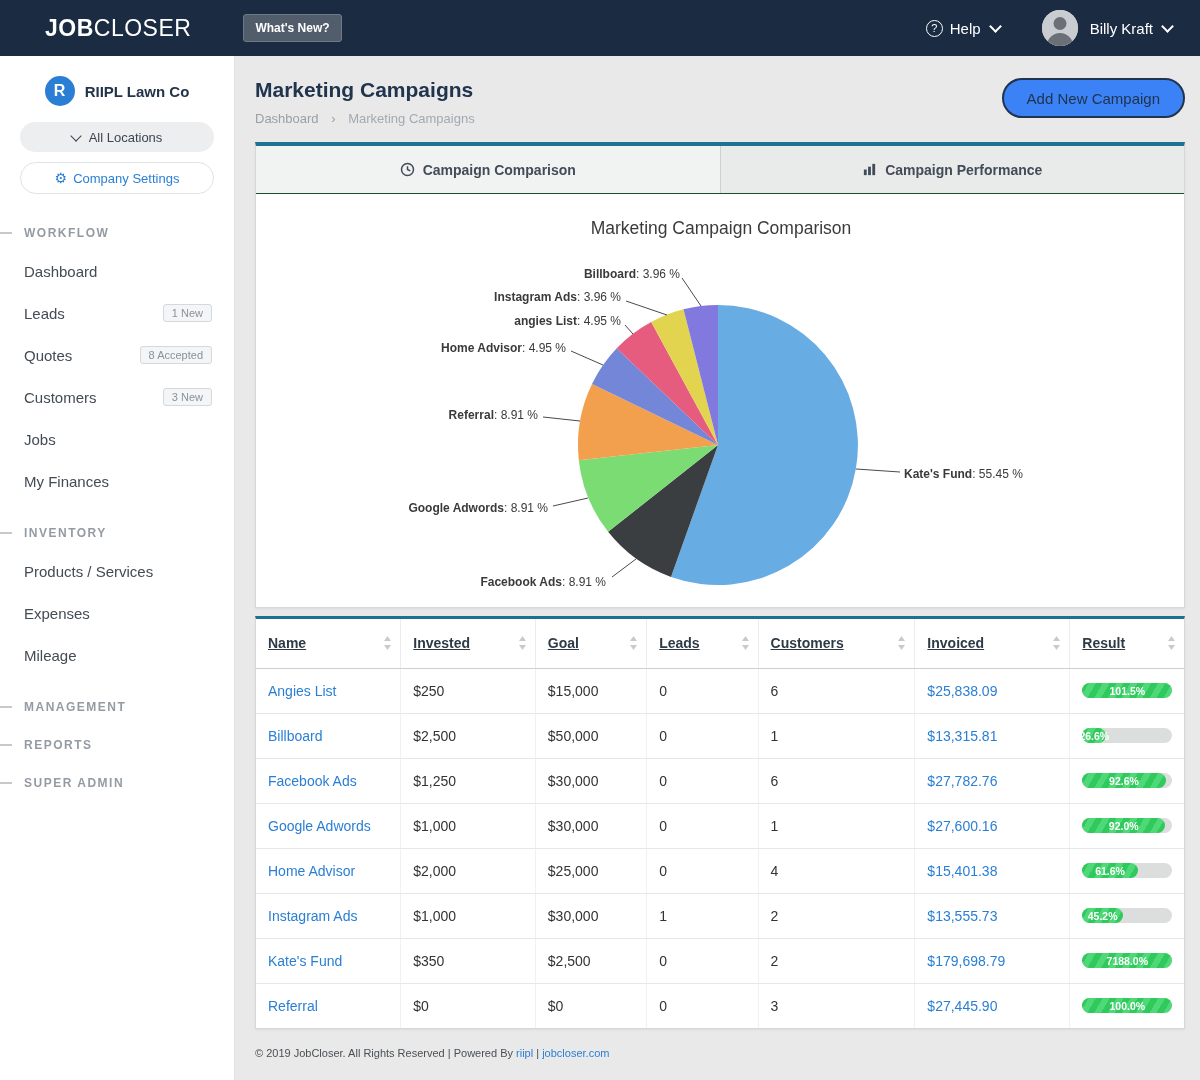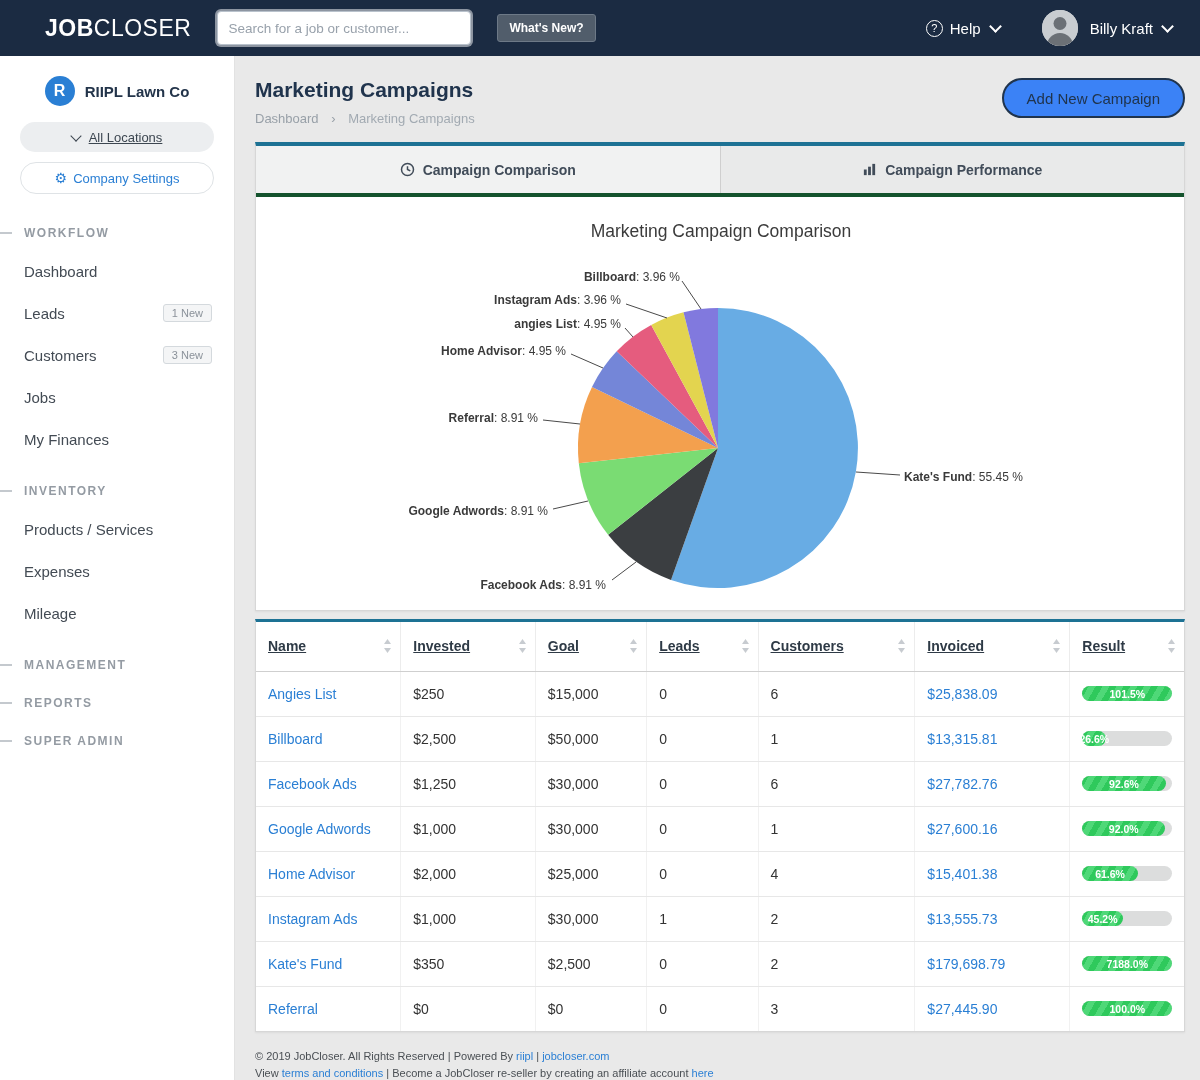--- a/index.html
+++ b/index.html
@@ -21,41 +21,41 @@
   .avatar{width:36px;height:36px;border-radius:50%;overflow:hidden;margin:0 12px 0 42px;background:#cfd4d8;flex:none;}
   .user{display:flex;align-items:center;font-size:15px;cursor:pointer;}
 
   
   .sidebar{position:absolute;top:56px;left:0;width:235px;bottom:0;background:#fff;border-right:1px solid #e2e2e2;box-sizing:border-box;}
   .side-top{padding:20px 20px 0;}
   .company-row{display:flex;align-items:center;justify-content:center;margin-bottom:16px;cursor:pointer;}
   .company-logo{width:30px;height:30px;border-radius:50%;background:#2a7fd4;color:#fff;font-weight:800;font-size:16px;display:flex;align-items:center;justify-content:center;margin-right:10px;flex:none;}
   .company-name{font-size:15px;font-weight:700;color:#23344a;}
   .pill{height:30px;border-radius:16px;display:flex;align-items:center;justify-content:center;font-size:13px;margin-bottom:10px;cursor:pointer;}
-  .loc-pill{background:#eceef0;color:#3c4650;text-decoration:underline;}
+  .loc-pill{background:#eceef0;color:#3c4650;}
   .loc-chev{width:7px;height:7px;border-right:1.5px solid #3c4650;border-bottom:1.5px solid #3c4650;transform:rotate(45deg);margin-right:9px;margin-bottom:3px;}
   .settings-pill{background:#fff;border:1px solid #dfe3e6;color:#2a7fd4;}
   .gear{margin-right:6px;font-size:14px;line-height:1;}
   #side-nav{margin-top:32px;}
   .side-section{display:flex;align-items:center;font-size:12px;font-weight:700;letter-spacing:1.5px;color:#949ba3;margin:24px 0 10px;cursor:pointer;}
   .side-dash{width:12px;height:2px;background:#c4c9ce;margin-right:12px;flex:none;}
   .side-item{display:flex;align-items:center;height:42px;padding:0 22px 0 24px;font-size:15px;color:#434b54;cursor:pointer;}
   .side-badge{margin-left:auto;font-size:11px;color:#8b929a;background:#f4f5f6;border:1px solid #d4d9dd;border-radius:3px;padding:2px 8px;white-space:nowrap;}
 
   
   .main{position:absolute;top:56px;left:235px;right:0;bottom:0;box-sizing:border-box;padding:22px 15px 0 20px;}
   .page-head{display:flex;align-items:flex-start;justify-content:space-between;}
   .page-title{font-size:21px;font-weight:700;color:#20344d;margin:0;}
   .breadcrumb{margin-top:9px;font-size:13px;color:#98a0a8;}
   .bc-sep{margin:0 9px;}
   .bc-current{color:#a2aab2;}
   .add-btn{height:40px;border-radius:21px;border:2px solid #20344d;background:#3b82f6;color:#20344d;font-size:15px;padding:8px 23px;cursor:pointer;font-family:"Liberation Sans",sans-serif;}
 
   .card{background:#fff;border:1px solid #d7d7d7;border-top:4px solid #1d7294;box-shadow:0 1px 2px rgba(0,0,0,.06);margin-top:16px;}
-  .tabs{display:flex;height:47px;border-bottom:4px solid #14532d;}
+  .tabs{display:flex;height:47px;border-bottom:1px solid #14532d;}
   .tab{flex:1;display:flex;align-items:center;justify-content:center;font-size:14px;font-weight:700;color:#414c59;cursor:pointer;gap:8px;}
   .tab-left{background:#f1f2f2;border-right:1px solid #cfcfcf;}
   .tab-right{background:#e9eaea;}
   .chart-wrap{height:413px;background:#fff;}
 
   .table-card{background:#fff;border:1px solid #d7d7d7;border-top:3px solid #1d7294;box-shadow:0 1px 2px rgba(0,0,0,.06);margin-top:8px;}
   table{width:100%;border-collapse:collapse;table-layout:fixed;font-size:14px;}
   th{height:49px;text-align:left;padding:0 18px 0 12px;color:#2e3a46;font-weight:700;border-bottom:1px solid #cfcfcf;border-left:1px solid #ececec;position:relative;box-sizing:border-box;text-decoration:underline;}
   th:first-child{border-left:none;}
   td{height:45px;padding:0 0 0 12px;border-bottom:1px solid #e7e7e7;border-left:1px solid #f1f1f1;color:#333;box-sizing:border-box;}
@@ -76,21 +76,20 @@
   .footer{margin-top:16px;font-size:11px;color:#4a4f54;line-height:1.55;}
   .footer a{color:#2a7fd4;cursor:pointer;}
 </style>
 </head>
 <body>
 
 <header class="navbar">
   <div class="logo">
     <span class="logo-bold">JOB</span><span class="logo-light">CLOSER</span>
   </div>
-  <input class="search" type="text" placeholder="Search for a job or customer..." style="">
   <button class="whats-new">What's New?</button>
   <div class="nav-right">
     <div class="help">
       <span class="help-q">?</span>
       <span>Help</span>
       <span class="chev"></span>
     </div>
     <div class="avatar">
       <svg viewBox="0 0 36 36" width="36" height="36">
         <rect width="36" height="36" fill="#c9cdd1"></rect>
@@ -124,20 +123,24 @@
       <div class="side-section">
        <span class="side-dash"></span>
        <span>WORKFLOW</span>
       </div>
       <div class="side-item">
          <span>Dashboard</span>
          </div>
       <div class="side-item">
          <span>Leads</span>
          <span class="side-badge">1 New</span>
+      </div>
+      <div class="side-item">
+         <span>Quotes</span>
+         <span class="side-badge">8 Accepted</span>
       </div>
       <div class="side-item">
          <span>Customers</span>
          <span class="side-badge">3 New</span>
       </div>
       <div class="side-item">
          <span>Jobs</span>
          </div>
       <div class="side-item">
          <span>My Finances</span>
@@ -388,17 +391,14 @@
             </td>
     </tr>
         </tbody>
     </table>
   </section>
 
   <div class="footer">
     <div>
       <span>© 2019 JobCloser. All Rights Reserved | Powered By </span><a>riipl</a><span> | </span><a>jobcloser.com</a>
     </div>
-    <div>
-      <span>View </span><a>terms and conditions</a><span> | Become a JobCloser re-seller by creating an affiliate account </span><a>here</a>
-    </div>
   </div>
 </main>
 
 </body></html>

